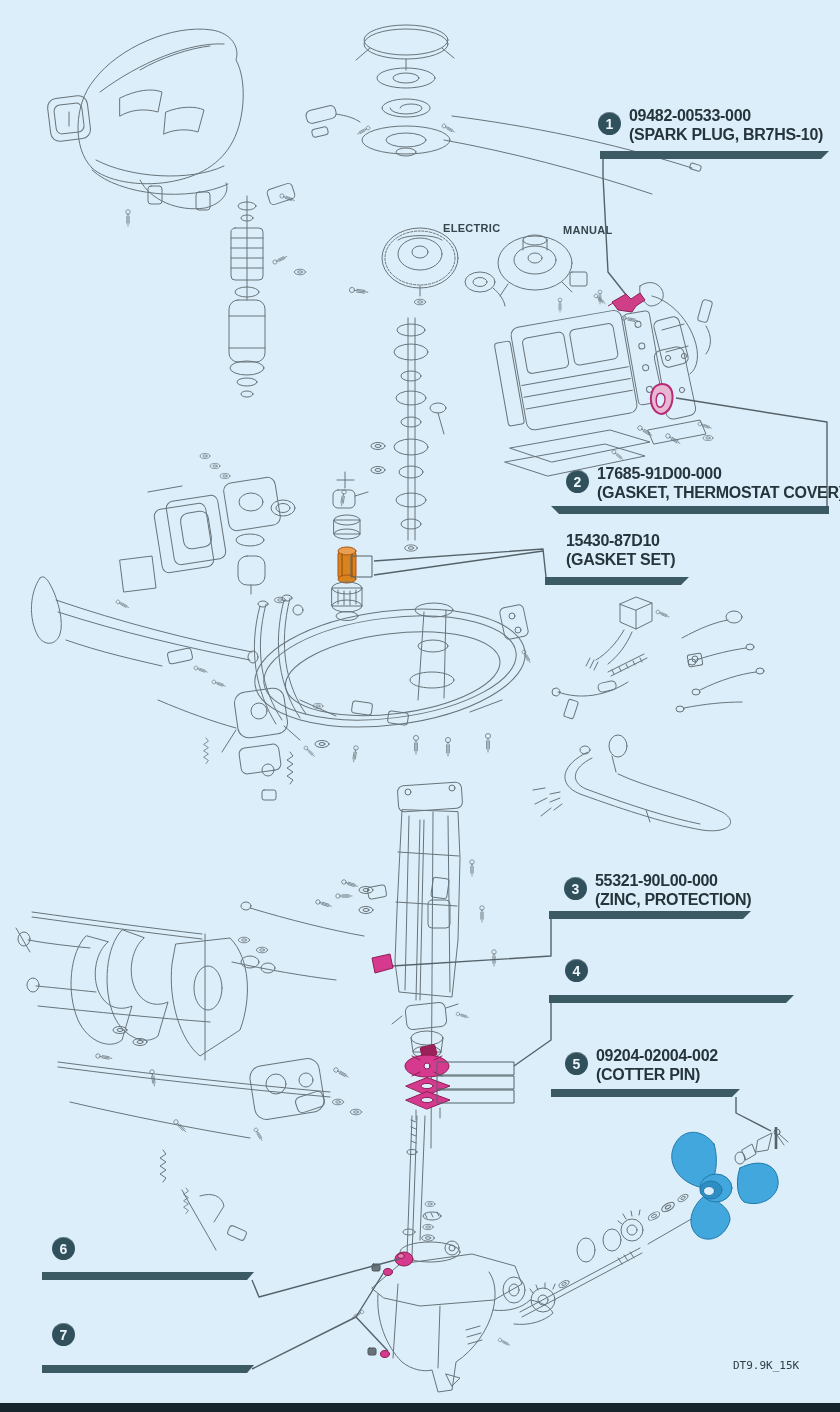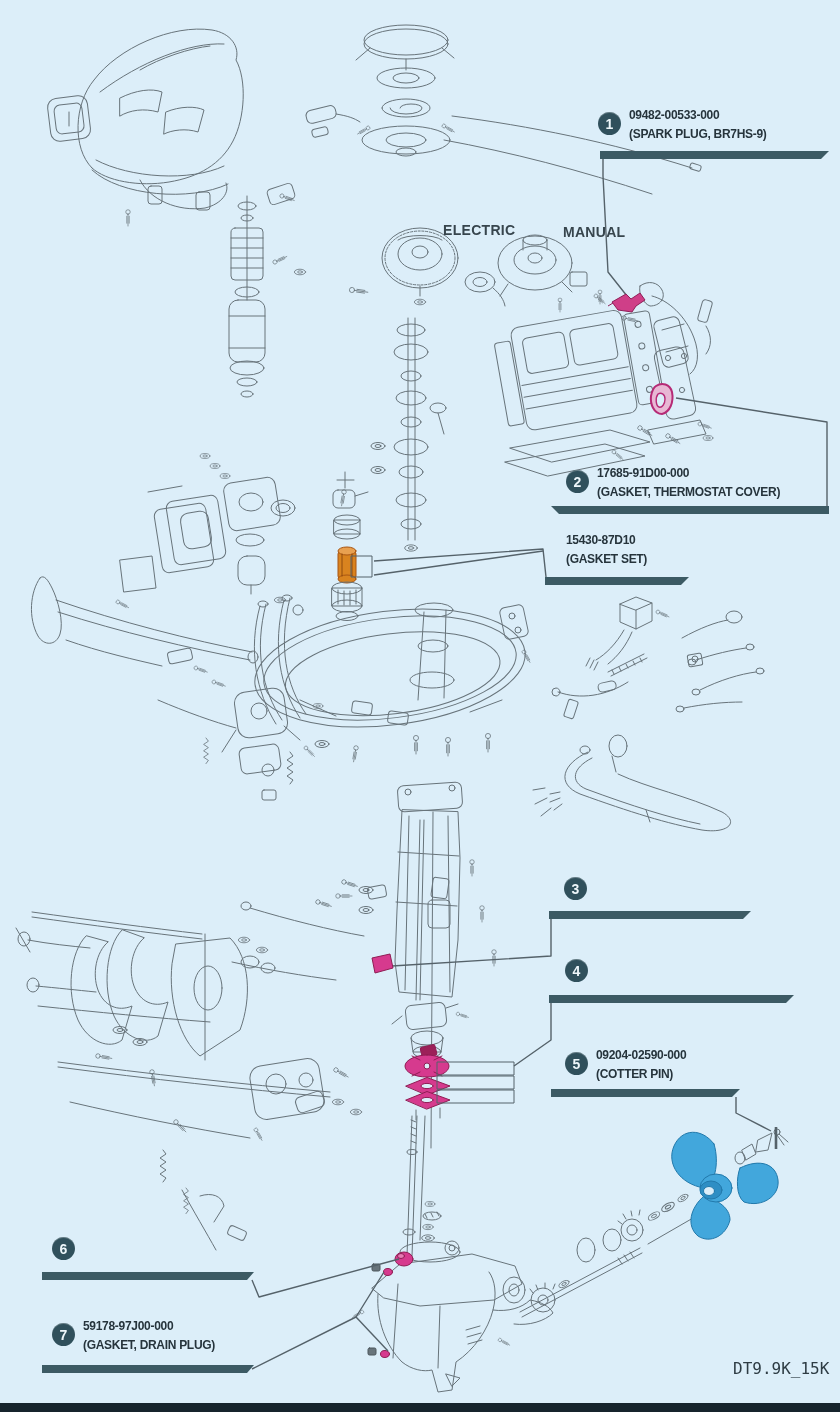--- a/index.html
+++ b/index.html
@@ -11,27 +11,27 @@
   #art{position:absolute;left:0;top:0;z-index:1;}
   .callout{
     position:absolute;z-index:3;display:flex;align-items:flex-start;gap:8px;
     color:#26343c;
   }
   .co-badge{
     width:23px;height:23px;border-radius:50%;background:#30505c;color:#eef6fa;
     font-size:14px;font-weight:bold;display:flex;align-items:center;justify-content:center;
     margin-top:6px;flex:0 0 auto;box-shadow:inset 0 1px 0 rgba(255,255,255,.25);
   }
-  .co-text{line-height:19px;font-size:12px;font-weight:bold;letter-spacing:-0.3px;white-space:nowrap;}
+  .co-text{line-height:19px;font-size:16px;font-weight:bold;letter-spacing:-0.3px;white-space:nowrap;}
   .eng-label{
-    position:absolute;z-index:3;font-size:14px;font-weight:bold;color:#37454d;letter-spacing:.3px;
+    position:absolute;z-index:3;font-size:11px;font-weight:bold;color:#37454d;letter-spacing:.3px;
   }
   .plate-code{
     position:absolute;z-index:3;left:733px;top:1359px;
-    font-family:"DejaVu Sans Mono", monospace;font-size:16px;color:#2e3c44;
+    font-family:"DejaVu Sans Mono", monospace;font-size:11px;color:#2e3c44;
   }
   .bottom-bar{
     position:absolute;z-index:4;left:0;bottom:0;width:840px;height:9px;background:#16242c;
   }
 </style>
 </head>
 <body>
 
 <svg id="art" width="840" height="1412" viewBox="0 0 840 1412">
   <defs>
@@ -553,61 +553,61 @@
   </g>
 </svg>
 
 <span class="eng-label" style="left:443px;top:222px;">ELECTRIC</span>
 <span class="eng-label" style="left:563px;top:224px;">MANUAL</span>
 
 <div class="callout" style="left:598px;top:106px;">
   <span class="co-badge">1</span>
   <div class="co-text">
     <div>09482-00533-000</div>
-    <div>(SPARK PLUG, BR7HS-9)</div>
+    <div>(SPARK PLUG, BR7HS-10)</div>
   </div>
 </div>
 
 <div class="callout" style="left:566px;top:464px;">
   <span class="co-badge">2</span>
   <div class="co-text">
     <div>17685-91D00-000</div>
     <div>(GASKET, THERMOSTAT COVER)</div>
   </div>
 </div>
 
 <div class="callout" style="left:566px;top:531px;align-items:center;">
   <div class="co-text">
     <div>15430-87D10</div>
     <div>(GASKET SET)</div>
   </div>
 </div>
 
 <div class="callout" style="left:564px;top:871px;">
   <span class="co-badge">3</span>
+  <div class="co-text">
+    <div>55321-90L00-000</div>
+    <div>(ZINC, PROTECTION)</div>
+  </div>
 </div>
 
 <div class="callout" style="left:565px;top:953px;">
   <span class="co-badge">4</span>
 </div>
 
 <div class="callout" style="left:565px;top:1046px;">
   <span class="co-badge">5</span>
   <div class="co-text">
-    <div>09204-02590-000</div>
+    <div>09204-02004-002</div>
     <div>(COTTER PIN)</div>
   </div>
 </div>
 
 <div class="callout" style="left:52px;top:1231px;">
   <span class="co-badge">6</span>
 </div>
 
 <div class="callout" style="left:52px;top:1317px;">
   <span class="co-badge">7</span>
-  <div class="co-text">
-    <div>59178-97J00-000</div>
-    <div>(GASKET, DRAIN PLUG)</div>
-  </div>
 </div>
 
 <span class="plate-code">DT9.9K_15K</span>
 <div class="bottom-bar"></div>
 
 </body></html>

